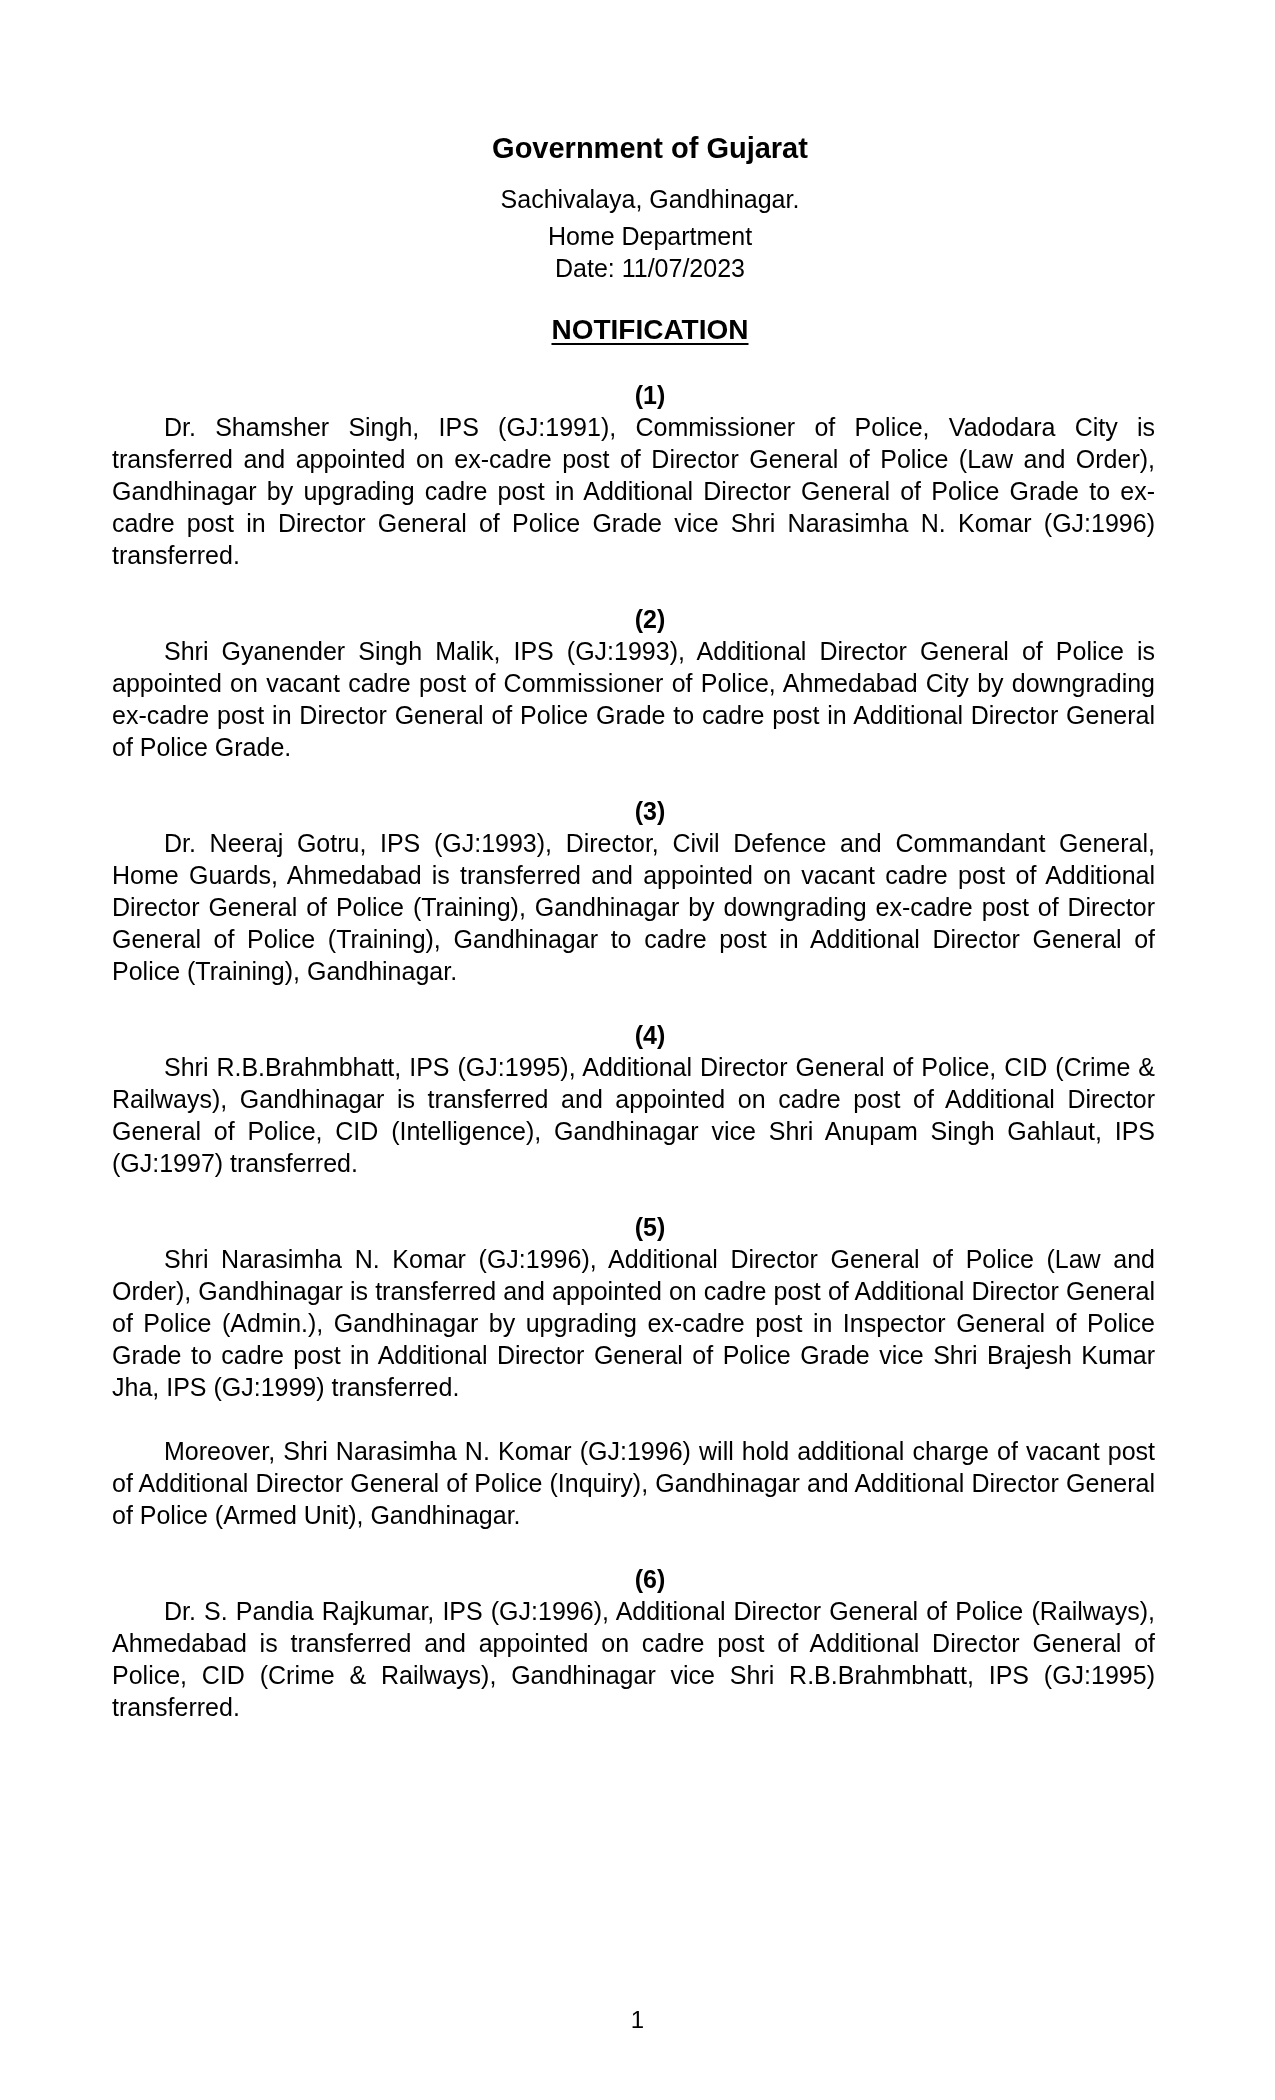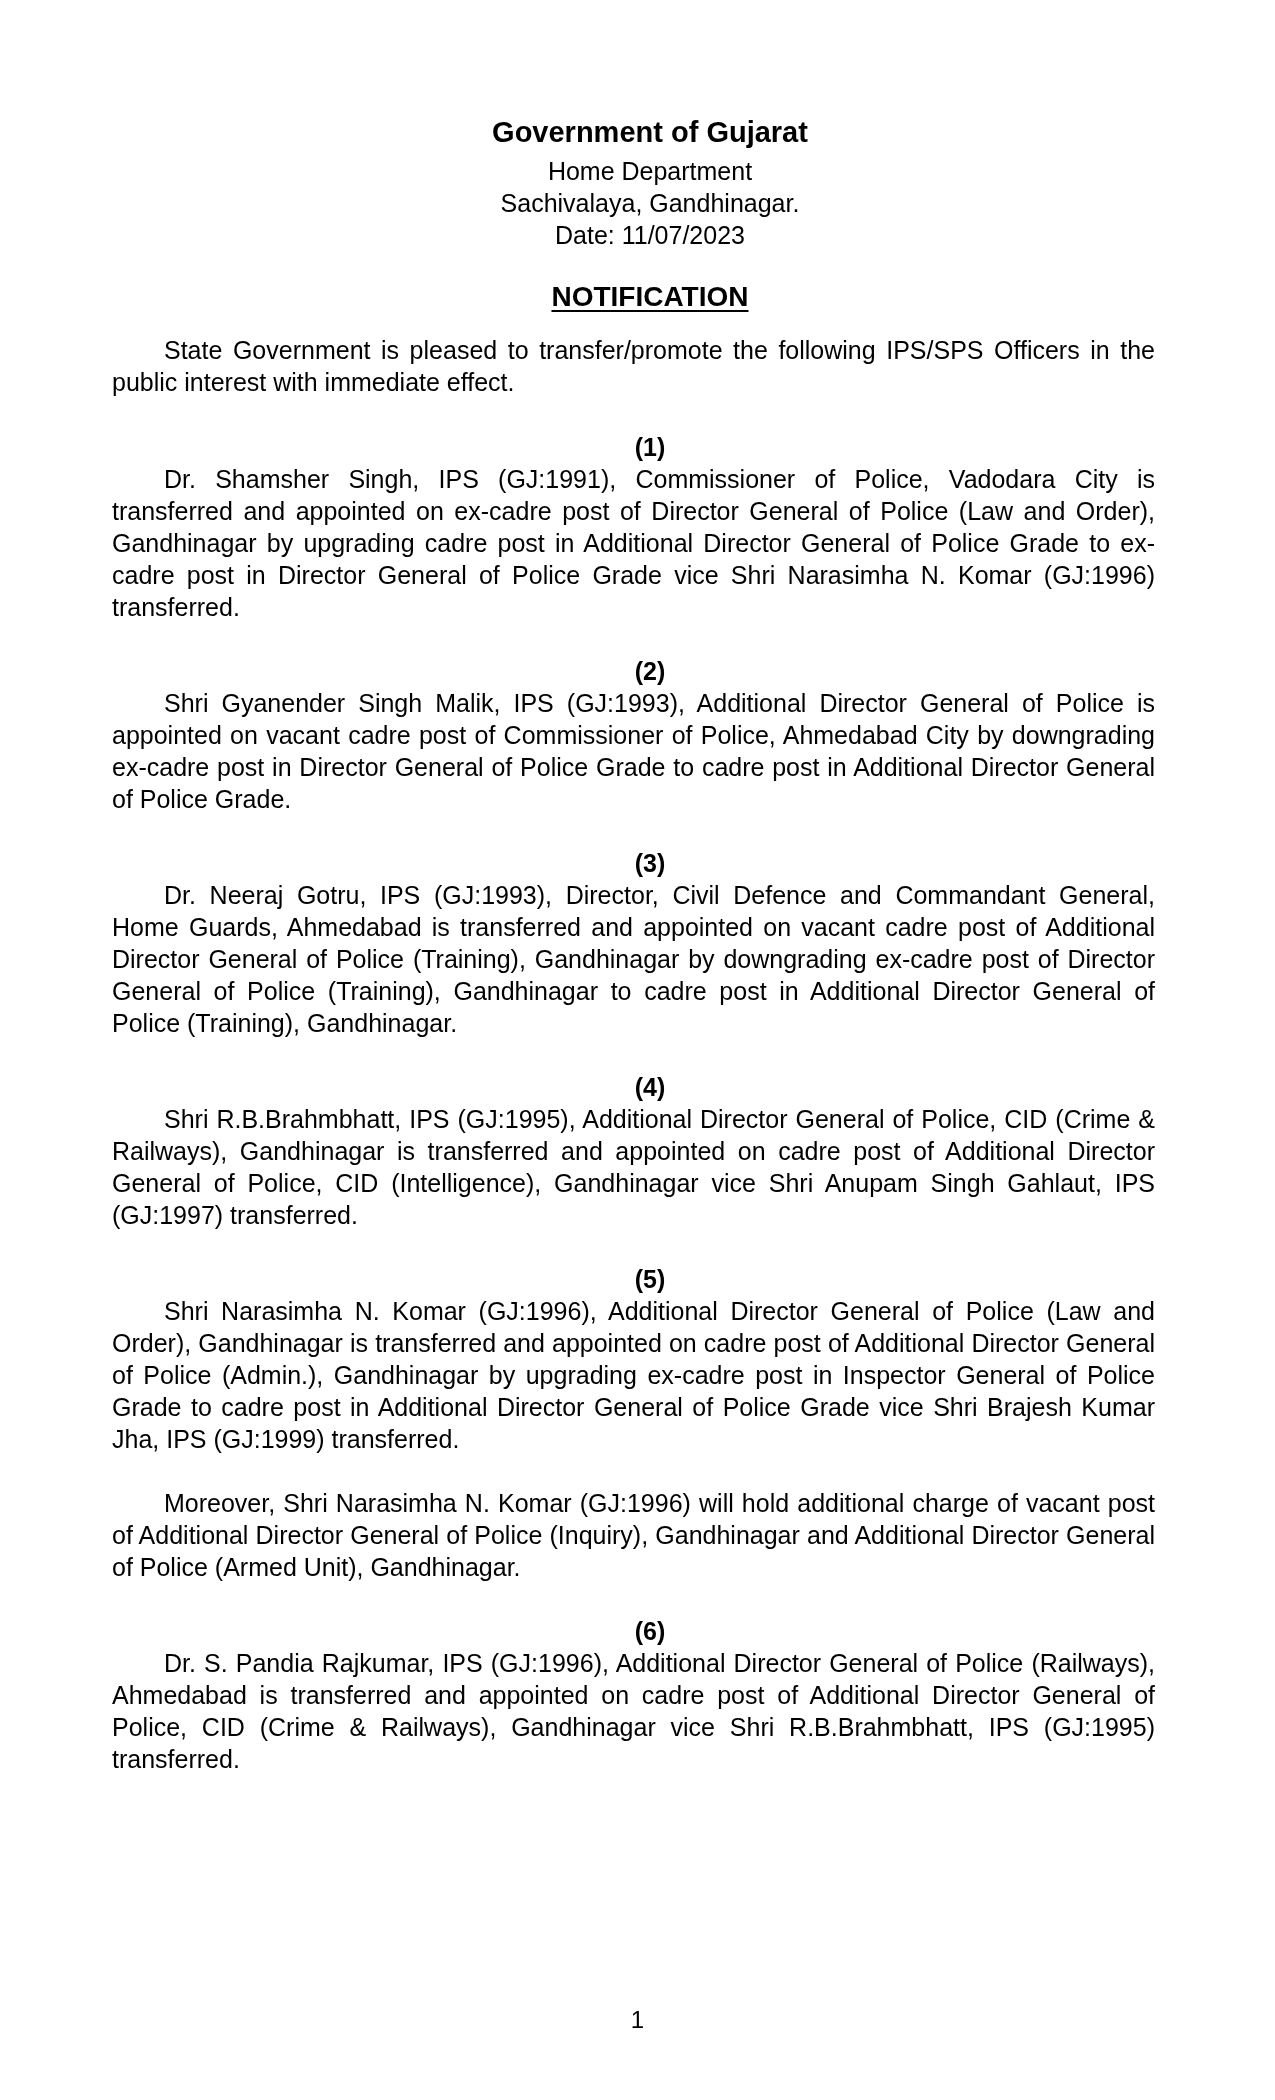--- a/index.html
+++ b/index.html
@@ -20,21 +20,21 @@
     inset: 0;
     background: #ffffff;
   }
   .content {
     position: absolute;
     left: 112px;
     right: 120px;
     top: 113px;
   }
   .doc-title {
-    margin: 1px;
+    margin: 17px;
     padding-left: 33px;
     text-align: center;
     font-size: 29px;
     font-weight: bold;
     line-height: 36px;
   }
   .hline {
     margin: 0;
     padding-left: 33px;
     text-align: center;
@@ -94,28 +94,27 @@
     line-height: 32px;
   }
 </style>
 </head>
 <body>
 
 <div class="page">
   <div class="content">
 
     <h1 class="doc-title">Government of Gujarat</h1>
+    <div class="hline">Sachivalaya, Gandhinagar.</div>
     <div class="hline hline-first">Home Department</div>
-    <div class="hline">Sachivalaya, Gandhinagar.</div>
     <div class="hline">Date: 11/07/2023</div>
 
     <div class="notification"><span>NOTIFICATION</span></div>
 
 
-    <p class="para intro">State Government is pleased to transfer/promote the following IPS/SPS Officers in the public interest with immediate effect.</p>
 
     <div class="item-number first-number">(1)</div>
     <p class="para">Dr. Shamsher Singh, IPS (GJ:1991), Commissioner of Police, Vadodara City is transferred and appointed on ex-cadre post of Director General of Police (Law and Order), Gandhinagar by upgrading cadre post in Additional Director General of Police Grade to ex-cadre post in Director General of Police Grade vice Shri Narasimha N. Komar (GJ:1996) transferred.</p>
 
     <div class="item-number">(2)</div>
     <p class="para">Shri Gyanender Singh Malik, IPS (GJ:1993), Additional Director General of Police is appointed on vacant cadre post of Commissioner of Police, Ahmedabad City by downgrading ex-cadre post in Director General of Police Grade to cadre post in Additional Director General of Police Grade.</p>
 
     <div class="item-number">(3)</div>
     <p class="para">Dr. Neeraj Gotru, IPS (GJ:1993), Director, Civil Defence and Commandant General, Home Guards, Ahmedabad is transferred and appointed on vacant cadre post of Additional Director General of Police (Training), Gandhinagar by downgrading ex-cadre post of Director General of Police (Training), Gandhinagar to cadre post in Additional Director General of Police (Training), Gandhinagar.</p>
 

